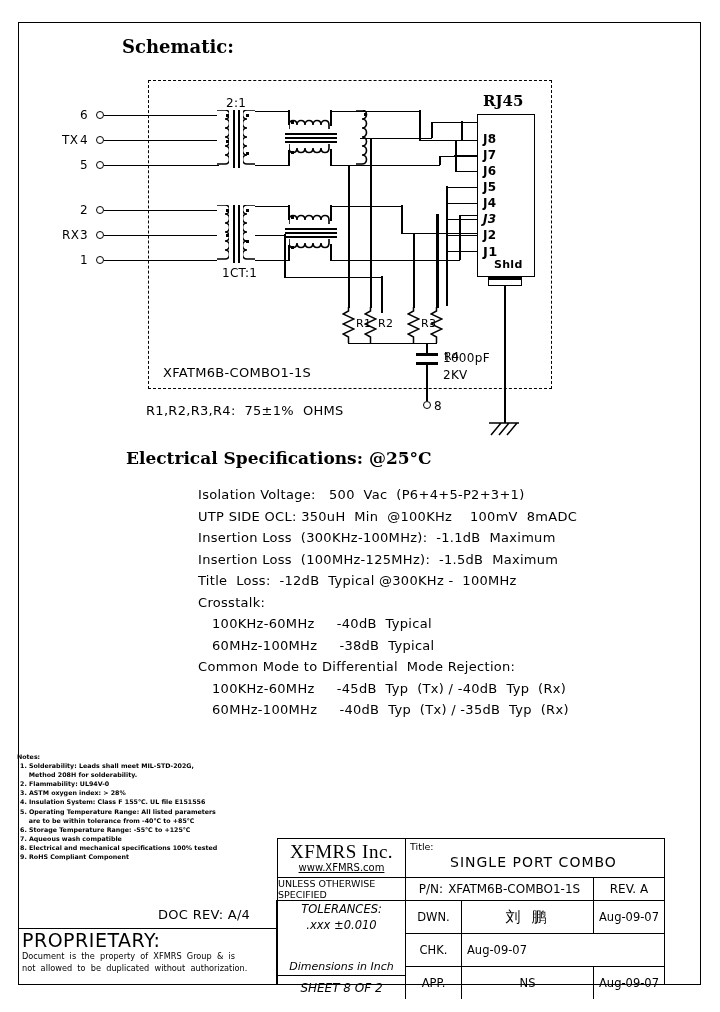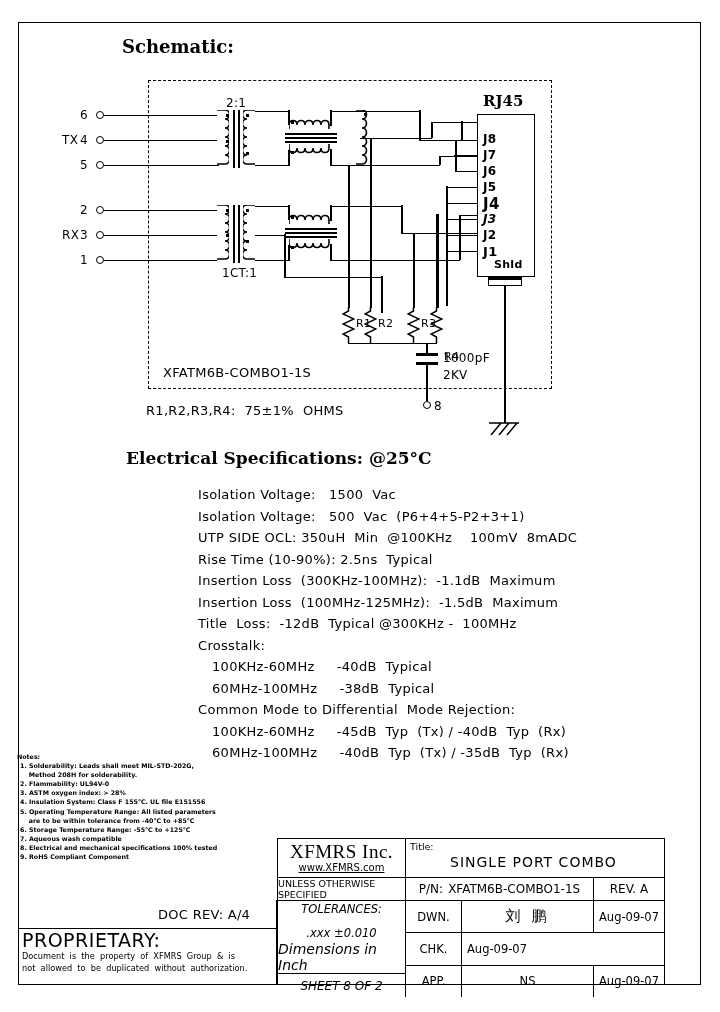--- a/index.html
+++ b/index.html
@@ -308,21 +308,21 @@
   <div class="term" style="left:422.5px; top:401px;"></div>
   <div class="t tech" style="left:434px; top:400px; font-size:12px;">8</div>
 
   <div class="box-solid" style="left:477px; top:114px; width:58px; height:163px;"></div>
   <div class="t serif-head" style="left:483px; top:94px; font-size:15px;">RJ45</div>
 
   <div class="t tech" style="left:483px; top:133px; font-size:12px; font-weight:bold;">J8</div>
   <div class="t tech" style="left:483px; top:149px; font-size:12px; font-weight:bold;">J7</div>
   <div class="t tech" style="left:483px; top:165px; font-size:12px; font-weight:bold;">J6</div>
   <div class="t tech" style="left:483px; top:181px; font-size:12px; font-weight:bold;">J5</div>
-  <div class="t tech" style="left:483px; top:197px; font-size:15px; font-weight:bold;">J4</div>
+  <div class="t tech" style="left:483px; top:197px; font-size:12px; font-weight:bold;">J4</div>
   <div class="t tech" style="left:483px; top:213px; font-size:12px; font-weight:bold;font-style:italic;">J3</div>
   <div class="t tech" style="left:483px; top:229px; font-size:12px; font-weight:bold;">J2</div>
   <div class="t tech" style="left:483px; top:245px; font-size:13px; font-weight:bold;">J1</div>
   <div class="t tech" style="left:494px; top:259px; font-size:11px; font-weight:bold;">Shld</div>
 
   <div class="box-solid" style="left:488px; top:277px; width:34px; height:9px;"></div>
   <div class="ln hl-thick" style="left:488px; top:277px; width:34px;"></div>
   <div class="ln vl" style="left:504px; top:286px; height:137px;"></div>
   <svg style="position:absolute; left:487px; top:421px;" width="36" height="16" viewBox="0 0 36 16">
     <path d="M4 14 L14 2 M12 14 L22 2 M20 14 L30 2 M2 2 L32 2" fill="none" stroke="#000" stroke-width="1.5"></path>
@@ -341,24 +341,22 @@
   <div class="ln vl" style="left:461px; top:121px; height:20px;"></div>
 
   <div class="t tech" style="left:163px; top:366px; font-size:13px;">XFATM6B-COMBO1-1S</div>
 
   <div class="t tech" style="left:146px; top:404px; font-size:13px;">R1,R2,R3,R4:  75±1%  OHMS</div>
 </div>
 
 <div class="t serif-head" style="left:126px; top:450px; font-size:17px;">Electrical Specifications: @25°C</div>
 
 <div style="position:absolute; left:198px; top:484px;">
-  <div class="tech" style="font-size:13px; line-height:21.5px; white-space:pre;">Isolation Voltage:   1500  Vac</div>
   <div class="tech" style="font-size:13px; line-height:21.5px; white-space:pre;">Isolation Voltage:   500  Vac  (P6+4+5-P2+3+1)</div>
   <div class="tech" style="font-size:13px; line-height:21.5px; white-space:pre;">UTP SIDE OCL: 350uH  Min  @100KHz    100mV  8mADC</div>
-  <div class="tech" style="font-size:13px; line-height:21.5px; white-space:pre;">Rise Time (10-90%): 2.5ns  Typical</div>
   <div class="tech" style="font-size:13px; line-height:21.5px; white-space:pre;">Insertion Loss  (300KHz-100MHz):  -1.1dB  Maximum</div>
   <div class="tech" style="font-size:13px; line-height:21.5px; white-space:pre;">Insertion Loss  (100MHz-125MHz):  -1.5dB  Maximum</div>
   <div class="tech" style="font-size:13px; line-height:21.5px; white-space:pre;">Title  Loss:  -12dB  Typical @300KHz -  100MHz</div>
   <div class="tech" style="font-size:13px; line-height:21.5px; white-space:pre;">Crosstalk:</div>
   <div class="tech" style="font-size:13px; line-height:21.5px; white-space:pre; padding-left:14px;">100KHz-60MHz     -40dB  Typical</div>
   <div class="tech" style="font-size:13px; line-height:21.5px; white-space:pre; padding-left:14px;">60MHz-100MHz     -38dB  Typical</div>
   <div class="tech" style="font-size:13px; line-height:21.5px; white-space:pre;">Common Mode to Differential  Mode Rejection:</div>
   <div class="tech" style="font-size:13px; line-height:21.5px; white-space:pre; padding-left:14px;">100KHz-60MHz     -45dB  Typ  (Tx) / -40dB  Typ  (Rx)</div>
   <div class="tech" style="font-size:13px; line-height:21.5px; white-space:pre; padding-left:14px;">60MHz-100MHz     -40dB  Typ  (Tx) / -35dB  Typ  (Rx)</div>
 </div>
@@ -408,22 +406,22 @@
       <span>XFATM6B-COMBO1-1S</span>
     </div>
     <div class="tb-cell" style="flex:0 0 70px; font-size:12px;">REV. A</div>
   </div>
 
   <div class="tb-row" style="flex:1; border-bottom:none;">
 
     <div style="flex:0 0 128px; display:flex; flex-direction:column; border-right:1.5px solid #000; box-sizing:border-box;font-style:italic;">
       <div style="flex:1; display:flex; flex-direction:column; align-items:center; justify-content:center; border-bottom:1.5px solid #000; font-family:'DejaVu Sans',sans-serif;">
         <div style="font-size:11.5px; line-height:16px;">TOLERANCES:</div>
-        <div style="font-size:11.5px; line-height:16px;margin-top:8px;">.xxx  ±0.010</div>
-        <div style="font-size:14px; line-height:16px;">Dimensions in Inch</div>
+        <div style="font-size:11.5px; line-height:16px;">.xxx  ±0.010</div>
+        <div style="font-size:11px; line-height:16px;margin-top:26px;">Dimensions in Inch</div>
       </div>
       <div style="flex:0 0 23px; display:flex; align-items:center; justify-content:center; font-family:'DejaVu Sans',sans-serif; font-size:12px;">SHEET  8  OF  2</div>
     </div>
 
     <div style="flex:1; display:flex; flex-direction:column;">
 
       <div style="flex:1; display:flex; border-bottom:1.5px solid #000;">
         <div class="tb-cell" style="flex:0 0 56px; font-size:11.5px;">DWN.</div>
         <div class="tb-cell" style="flex:1; font-size:15px; letter-spacing:3px;">刘  鹏</div>
         <div class="tb-cell" style="flex:0 0 70px; font-size:11.5px;">Aug-09-07</div>

